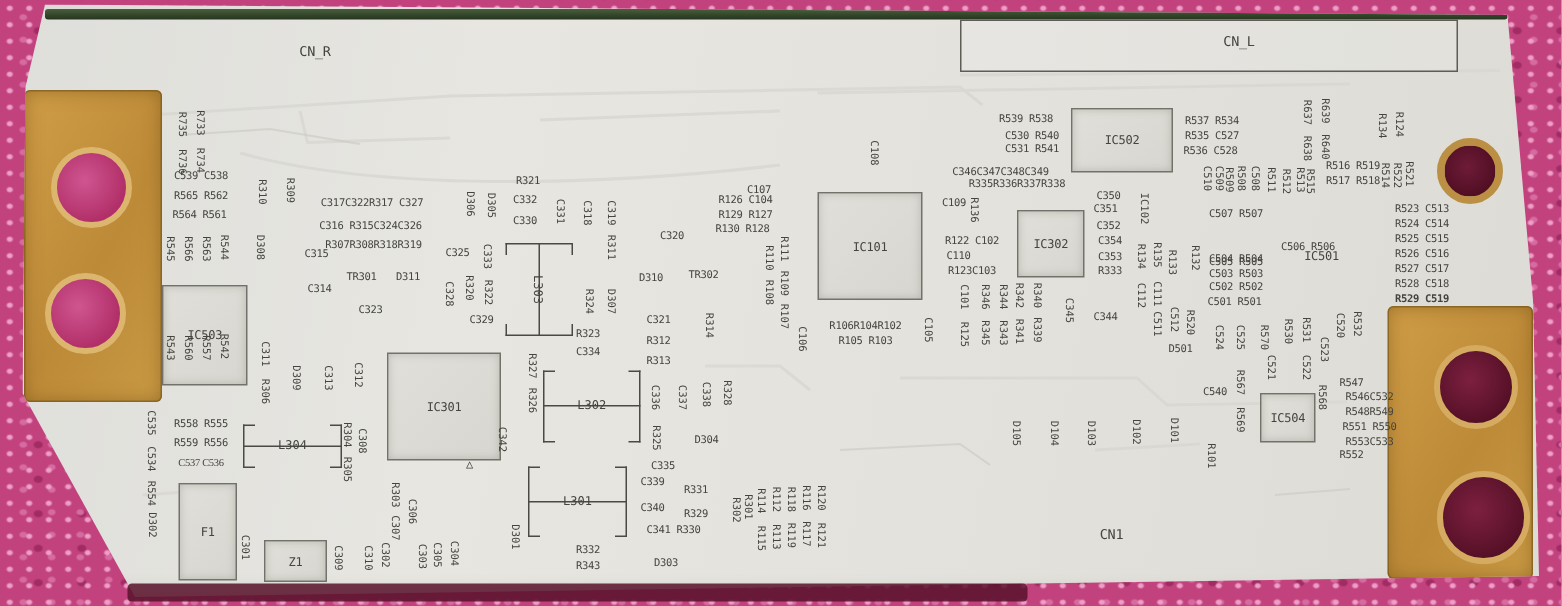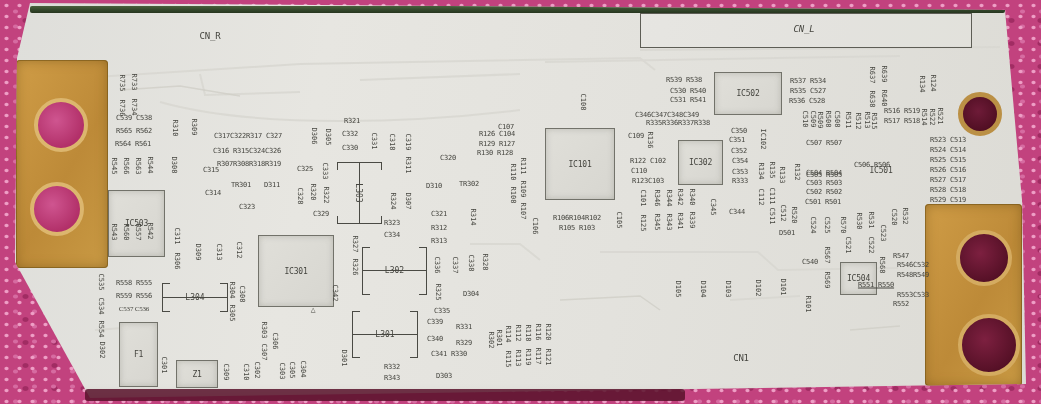--- a/index.html
+++ b/index.html
@@ -147,21 +147,21 @@
         </div>
         <div class="coil v" style="left: 337px; top: 162px; width: 43px; height: 62px;">
           <div class="p" style="left: 0px; top: 0px; width: 43px; height: 7px; border-top: 1.4px solid rgb(74, 74, 68); border-left: 1.4px solid rgb(74, 74, 68); border-right: 1.4px solid rgb(74, 74, 68);"></div>
           <div class="p" style="left: 0px; bottom: 0px; width: 43px; height: 7px; border-bottom: 1.4px solid rgb(74, 74, 68); border-left: 1.4px solid rgb(74, 74, 68); border-right: 1.4px solid rgb(74, 74, 68);"></div>
           <div class="p" style="left: 21.5px; top: 0px; height: 62px; width: 0px; border-left: 1.4px solid rgb(74, 74, 68);"></div>
           <span class="lab">L303</span>
         </div>
       </div>
     <div id="labelsLayer">
         <span class="lbl" style="left: 210px; top: 36px; font-size: 9px;">CN_R</span>
-        <span class="lbl" style="left: 804px; top: 29px; font-size: 9px; font-style: italic;">CN_L</span>
+        <span class="lbl" style="left: 826px; top: 29px; font-size: 9px;">CN_L</span>
         <span class="lbl" style="left: 741px; top: 358px; font-size: 9px;">CN1</span>
         <span class="lbl" style="left: 134px; top: 118px;">C539 C538</span>
         <span class="lbl" style="left: 134px; top: 131px;">R565 R562</span>
         <span class="lbl" style="left: 133px; top: 144px;">R564 R561</span>
         <span class="lbl" style="left: 134px; top: 283px;">R558 R555</span>
         <span class="lbl" style="left: 134px; top: 296px;">R559 R556</span>
         <span class="lbl" style="left: 134px; top: 309px; font-family: Liberation Serif, serif;">C537 C536</span>
         <span class="lbl" style="left: 249px; top: 122px; margin-top: 42px;">R307R308R318R319</span>
         <span class="lbl" style="left: 248px; top: 136px;">C317C322R317 C327</span>
         <span class="lbl" style="left: 247px; top: 151px;">C316 R315C324C326</span>
@@ -217,27 +217,27 @@
         <span class="lbl" style="left: 824px; top: 192px;">C502 R502</span>
         <span class="lbl" style="left: 823px; top: 202px;">C501 R501</span>
         <span class="lbl" style="left: 902px; top: 111px;">R516 R519</span>
         <span class="lbl" style="left: 902px; top: 121px;">R517 R518</span>
         <span class="lbl" style="left: 948px; top: 140px;">R523 C513</span>
         <span class="lbl" style="left: 948px; top: 150px;">R524 C514</span>
         <span class="lbl" style="left: 948px; top: 160px; text-align: right;">R525 C515</span>
         <span class="lbl" style="left: 948px; top: 170px;">R526 C516</span>
         <span class="lbl" style="left: 948px; top: 180px;">R527 C517</span>
         <span class="lbl" style="left: 948px; top: 190px;">R528 C518</span>
-        <span class="lbl" style="left: 948px; top: 200px;">R529 C519</span>
+        <span class="lbl" style="left: 948px; top: 200px; font-weight: bold;">R529 C519</span>
         <span class="lbl" style="left: 881px; top: 171px; font-size: 8px;">IC501</span>
         <span class="lbl" style="left: 810px; top: 262px;">C540</span>
         <span class="lbl" style="left: 901px; top: 256px;">R547</span>
         <span class="lbl" style="left: 913px; top: 265px;">R546C532</span>
         <span class="lbl" style="left: 913px; top: 275px;">R548R549</span>
-        <span class="lbl" style="left: 876px; top: 285px; text-decoration: underline;">R551 R550</span>
+        <span class="lbl" style="left: 913px; top: 285px;">R551 R550</span>
         <span class="lbl" style="left: 913px; top: 295px;">R553C533</span>
         <span class="lbl" style="left: 901px; top: 304px;">R552</span>
         <span class="lbl" style="left: 471px; top: 294px;">D304</span>
         <span class="lbl" style="left: 442px; top: 311px;">C335</span>
         <span class="lbl" style="left: 435px; top: 322px;">C339</span>
         <span class="lbl" style="left: 464px; top: 327px;">R331</span>
         <span class="lbl" style="left: 435px; top: 339px;">C340</span>
         <span class="lbl" style="left: 464px; top: 343px;">R329</span>
         <span class="lbl" style="left: 449px; top: 354px;">C341 R330</span>
         <span class="lbl" style="left: 392px; top: 367px; text-align: center;">R332</span>

